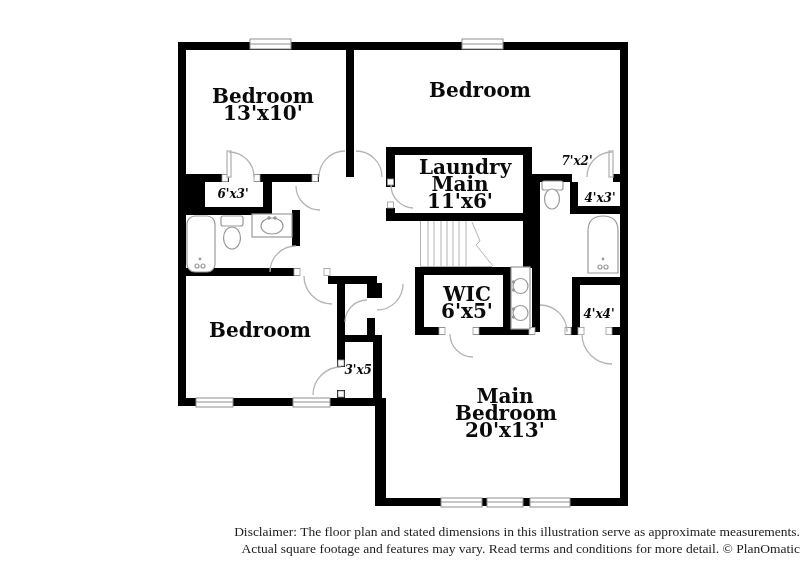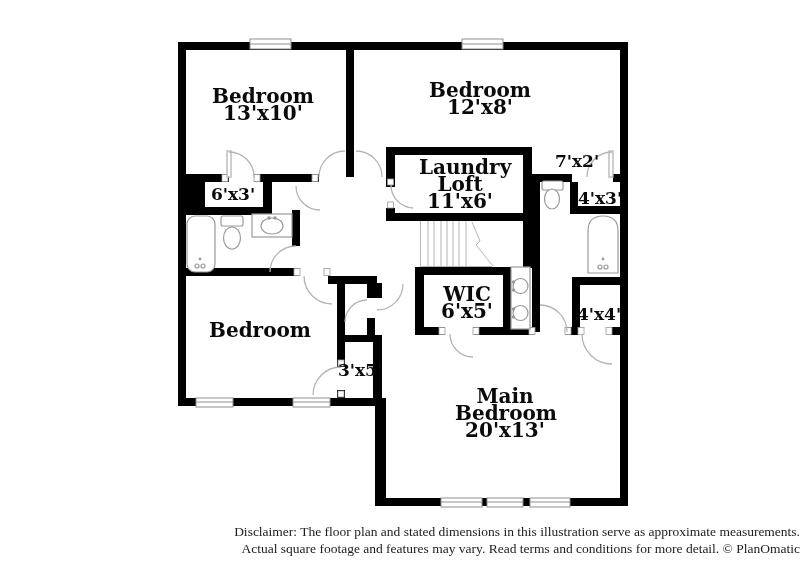--- a/index.html
+++ b/index.html
@@ -1,21 +1,21 @@
 <!DOCTYPE html>
 <html><head>
 <meta charset="utf-8">
 <style>
   html,body{margin:0;padding:0;background:#fff;}
   .stage{position:relative;width:800px;height:582px;background:#ffffff;overflow:hidden;
          font-family:"DejaVu Serif", serif;}
   .plan-svg{position:absolute;left:0;top:0;}
   .rlabel{position:absolute;transform:translateX(-50%);text-align:center;
           color:#0a0a0a;font-weight:bold;font-size:20px;line-height:17px;white-space:normal;}
-  .rlabel.sm{font-size:17px;line-height:16px;white-space:nowrap;}
+  .rlabel.sm{font-size:12px;line-height:16px;white-space:nowrap;font-style:italic;}
   .rlabel .rname,.rlabel .rdims{display:block;}
   .rlabel .rname:empty{display:none;}
   .footer-line{position:absolute;left:0;width:800px;text-align:right;color:#1c1c1c;
                font-family:"Liberation Serif", serif;font-size:13.5px;line-height:16px;}
 </style>
 </head>
 <body>
 
 <div class="stage">
 
@@ -206,25 +206,24 @@
     </g>
   </svg>
 
   <div class="rlabel" style="left:263px;top:88px;width:120px">
     <span class="rname">Bedroom</span>
     <span class="rdims">13'x10'</span>
   </div>
 
   <div class="rlabel" style="left:480px;top:82px;width:120px">
     <span class="rname">Bedroom</span>
-    <span class="rdims">12'x8'</span>
   </div>
 
   <div class="rlabel" style="left:460px;top:159px;width:82px">
-    <span class="rname">Laundry Loft</span>
+    <span class="rname">Laundry Main</span>
     <span class="rdims">11'x6'</span>
   </div>
 
   <div class="rlabel sm" style="left:577px;top:153px">
 
     <span class="rdims">7'x2'</span>
   </div>
 
   <div class="rlabel sm" style="left:600px;top:190px">
 

